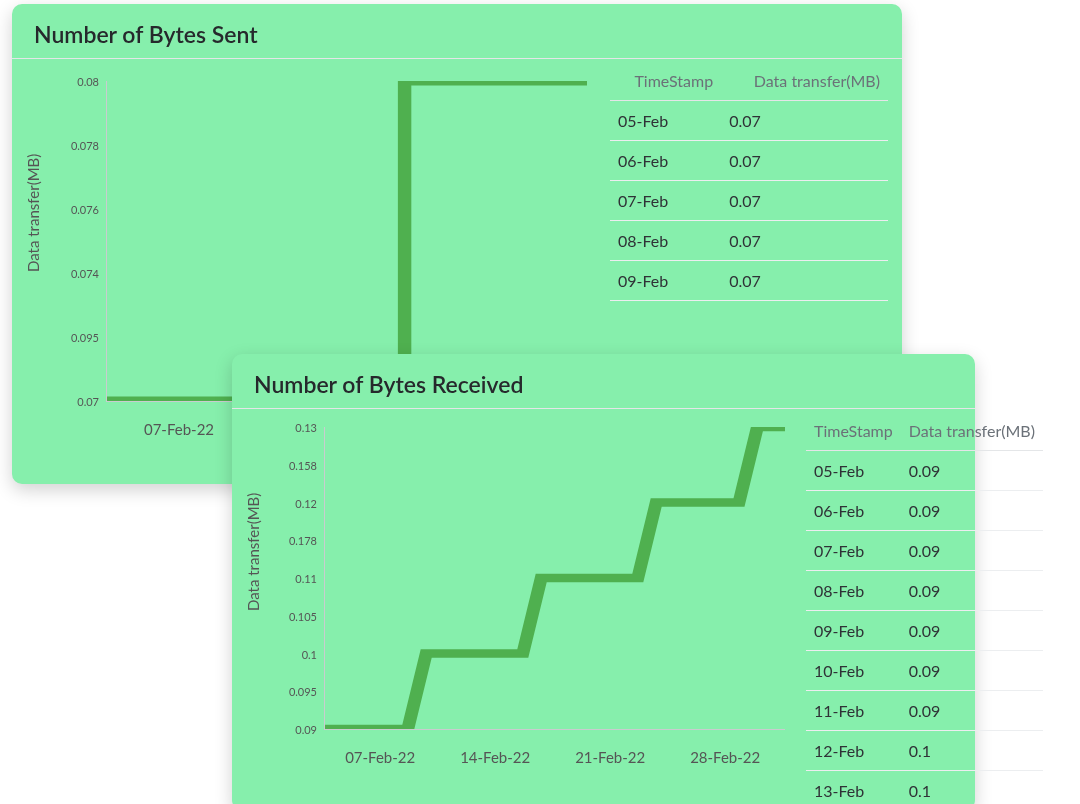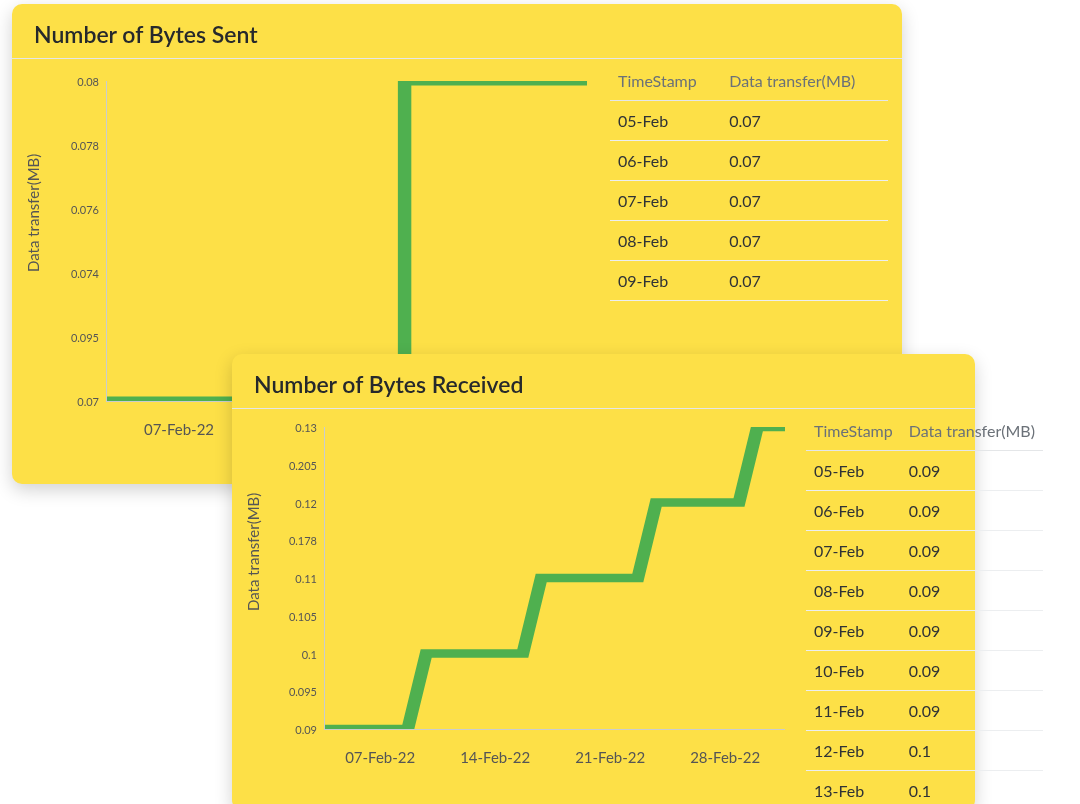--- a/index.html
+++ b/index.html
@@ -6,21 +6,21 @@
     margin:0;padding:0;
     width:1080px;height:804px;
     background:#ffffff;
     font-family:"Segoe UI","Lato","Helvetica Neue",Arial,sans-serif;
     color:#333;
     position:relative;
     overflow:hidden;
   }
   .card{
     position:absolute;
-    background:#fde047;
+    background:#86efac;
     border-radius:10px;
     box-shadow:0 6px 18px rgba(0,0,0,0.18);
     padding:0;
     box-sizing:border-box;
   }
   .card-title{
     font-size:23px;
     font-weight:600;
     color:#26292c;
     padding:16px 22px 10px 22px;
@@ -86,21 +86,21 @@
     flex:1 1 auto;
     min-width:0;
     padding-left:12px;
     padding-top:2px;
   }
   .data-table table{
     width:100%;
     border-collapse:collapse;
   }
   .data-table th{
-    text-align:left;
+    text-align:right;
     font-weight:400;
     color:#6b7178;
     font-size:16px;
     padding:6px 8px 10px 8px;
     border-bottom:1px solid #e4e6e8;
     white-space:nowrap;
   }
   .data-table td{
     font-size:16px;
     color:#2f3236;
@@ -193,21 +193,21 @@
       <span class="ylabel2">Data transfer(MB)</span>
       <div class="plot" style="left:86px;top:14px;width:460px;height:302px;">
 
         <span class="ytick" style="top:100%">0.09</span>
         <span class="ytick" style="top:87.5%">0.095</span>
         <span class="ytick" style="top:75%">0.1</span>
         <span class="ytick" style="top:62.5%">0.105</span>
         <span class="ytick" style="top:50%">0.11</span>
         <span class="ytick" style="top:37.5%">0.178</span>
         <span class="ytick" style="top:25%">0.12</span>
-        <span class="ytick" style="top:12.5%">0.205</span>
+        <span class="ytick" style="top:12.5%">0.158</span>
         <span class="ytick" style="top:0%">0.13</span>
 
         <span class="xtick" style="left:12%">07-Feb-22</span>
         <span class="xtick" style="left:37%">14-Feb-22</span>
         <span class="xtick" style="left:62%">21-Feb-22</span>
         <span class="xtick" style="left:87%">28-Feb-22</span>
 
         <svg class="line" viewBox="0 0 100 100" preserveAspectRatio="none">
           <path d="M0,100 L18,100 L22,75 L43,75 L47,50 L68,50 L72,25 L90,25 L94,0 L100,0"></path>
         </svg>

